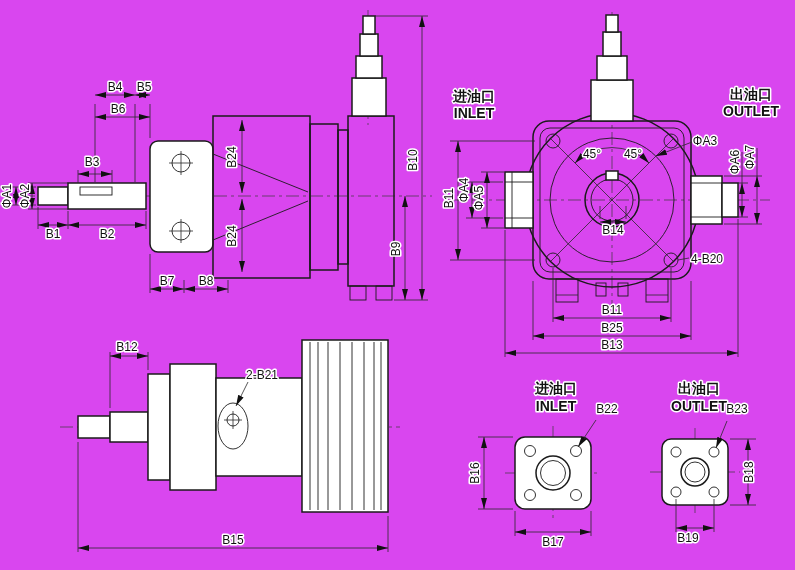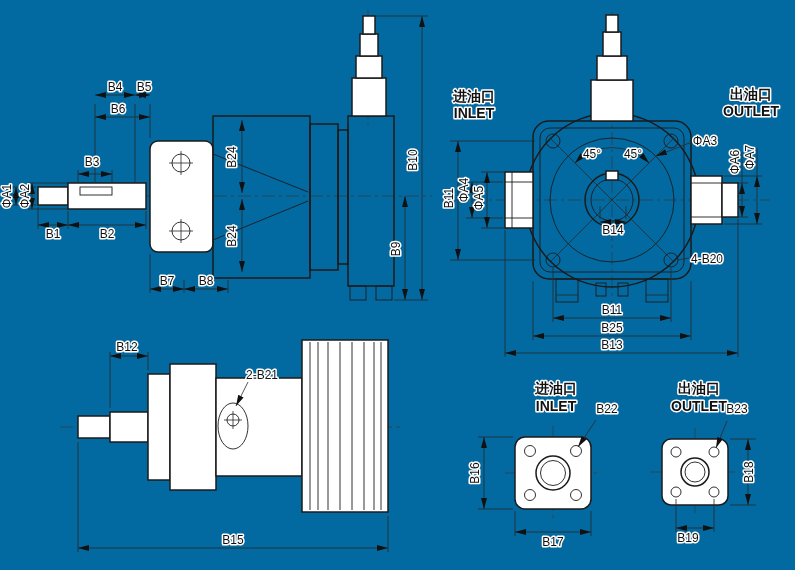--- a/index.html
+++ b/index.html
@@ -1,16 +1,16 @@
 <!DOCTYPE html>
 <html><head>
 <meta charset="utf-8">
 <style>
   html,body{margin:0;padding:0;background:#fff;}
-  #canvas{position:relative;width:795px;height:570px;background:#0369a1;overflow:hidden;
+  #canvas{position:relative;width:795px;height:570px;background:#d946ef;overflow:hidden;
           font-family:"Liberation Sans", sans-serif;}
   svg{display:block;}
   .ol  {fill:none;stroke:#1b1b1b;stroke-width:1.5;}
   .olf {fill:#fff;stroke:#1b1b1b;stroke-width:1.5;}
   .ol2 {fill:none;stroke:#1b1b1b;stroke-width:0.9;}
   .thin{fill:none;stroke:#2a2a2a;stroke-width:0.8;}
   .cl  {fill:none;stroke:#3a3a3a;stroke-width:0.7;stroke-dasharray:13 4 3 4;}
   text.dim{font-family:"Liberation Sans",sans-serif;font-size:12px;fill:#111;
            text-anchor:middle;stroke:#fff;stroke-width:3px;stroke-linejoin:round;
            paint-order:stroke fill;}

